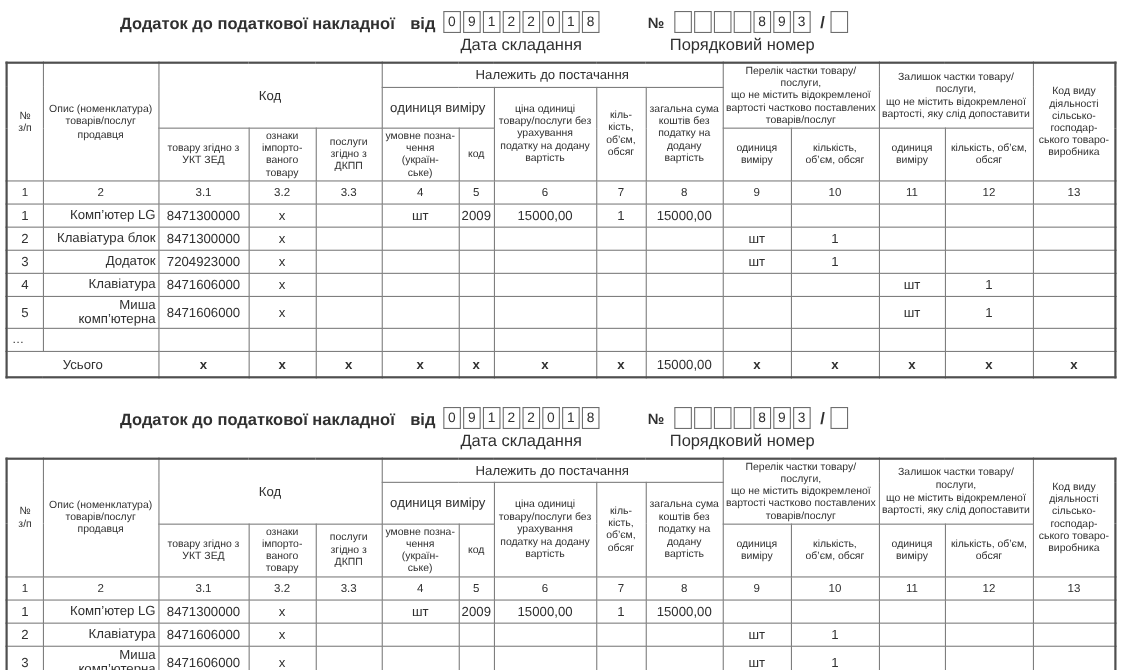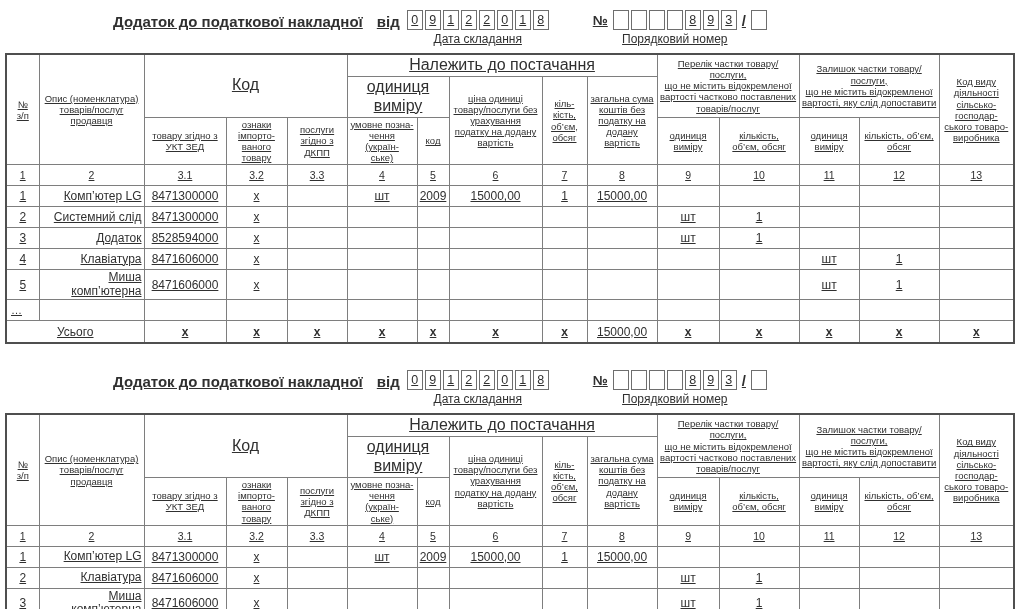--- a/index.html
+++ b/index.html
@@ -2,56 +2,56 @@
 <html><head>
 <meta charset="utf-8">
 <style>
   * { box-sizing: border-box; margin: 0; padding: 0; }
   html, body { background: #ffffff; }
   body {
     width: 1024px; height: 609px; overflow: hidden;
     font-family: "Liberation Sans", sans-serif;
     color: #303030;
   }
-  .sheet { width: 880px; text-decoration: underline; }
+  .sheet { width: 880px; }
   .sheet-2 { margin-top: 26px; }
 
   
   .form-head { margin-top: 10px; }
   .fh-row { display: flex; justify-content: center; align-items: flex-start; }
   .fh-title { font-weight: bold; font-size: 15px; margin-top: 3px; }
   .fh-from  { font-weight: bold; font-size: 15px; margin: 3px 7px 0 14px; }
   .fh-group { display: flex; flex-direction: column; align-items: center; }
   .box-strip { display: flex; gap: 2px; }
   .box {
     width: 16px; height: 20px; border: 1px solid #6e6e6e; background: #fff;
     display: inline-flex; align-items: center; justify-content: center;
     font-size: 12.5px; color: #303030;
   }
-  .fh-caption { font-size: 12px; margin-top: 2px; color: #303030; }
+  .fh-caption { font-size: 15px; margin-top: 2px; color: #303030; }
   .fh-num-sign { font-weight: bold; font-size: 13.5px; margin: 3px 5px 0 44px; }
   .fh-slash { font-weight: bold; font-size: 15px; margin: 2px 5px 0 5px; }
   .strip-extra { margin-top: 0; }
 
   
   table {
     border-collapse: collapse; table-layout: fixed;
     margin: 7px 5px 0 5px; width: 1008px;
     border: 2px solid #4f4f4f;
   }
   th, td {
     border: 1px solid #7e7e7e;
     text-align: center; vertical-align: middle;
     padding: 1px 2px; overflow: hidden;
   }
   th {
     font-weight: normal; font-size: 9.5px; line-height: 1.18;
     white-space: pre-line; color: #303030;
   }
-  th.grp { font-size: 16px; }
+  th.grp { font-size: 12px; }
   tr.h1 { height: 22px; }
   tr.h2 { height: 22px; }
   tr.h3 { height: 44px; }
   tr.row-nums { height: 17px; }
   tr.row-nums td { font-size: 10.5px; border-top: 1px solid #6a6a6a; }
   tbody td { font-size: 12px; height: 21px; }
   td.desc { line-height: 1.1; text-align: right; }
   tr.dots { height: 15px; }
   tr.dots td:first-child { text-align: left; padding-left: 4px; font-size: 11px; }
   tr.total-row { height: 23px; }
@@ -211,39 +211,39 @@
           <td>1</td>
           <td>15000,00</td>
           <td></td>
           <td></td>
           <td></td>
           <td></td>
           <td></td>
         </tr>
         <tr>
           <td>2</td>
-          <td class="desc">Системний слід</td>
+          <td class="desc">Клавіатура блок</td>
           <td>8471300000</td>
           <td>х</td>
           <td></td>
           <td></td>
           <td></td>
           <td></td>
           <td></td>
           <td></td>
           <td>шт</td>
           <td>1</td>
           <td></td>
           <td></td>
           <td></td>
         </tr>
         <tr>
           <td>3</td>
           <td class="desc">Додаток</td>
-          <td>8528594000</td>
+          <td>7204923000</td>
           <td>х</td>
           <td></td>
           <td></td>
           <td></td>
           <td></td>
           <td></td>
           <td></td>
           <td>шт</td>
           <td>1</td>
           <td></td>

